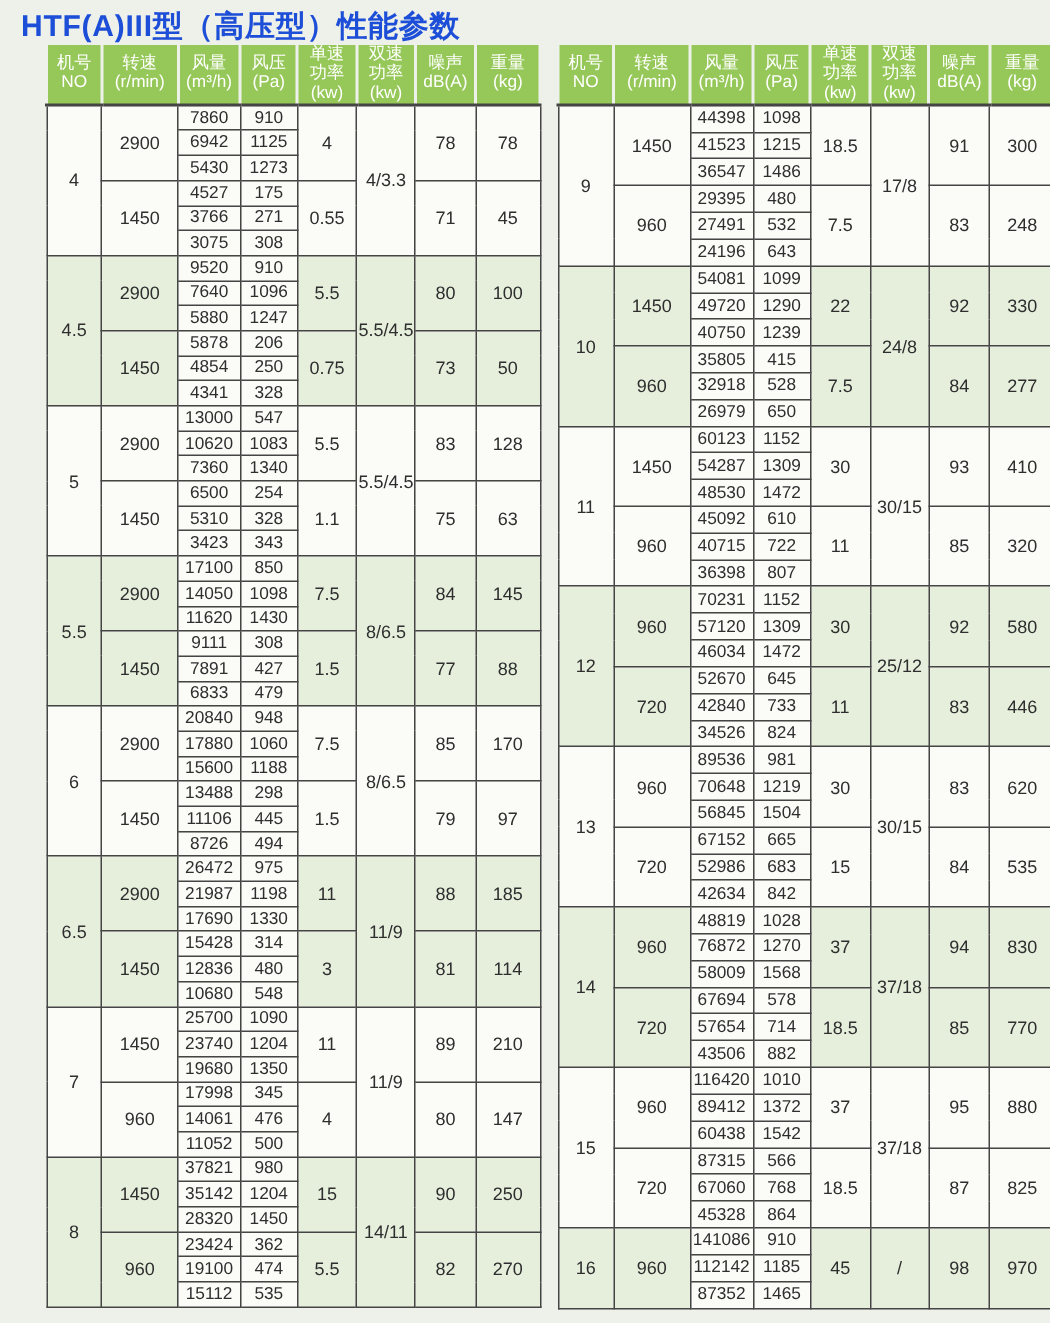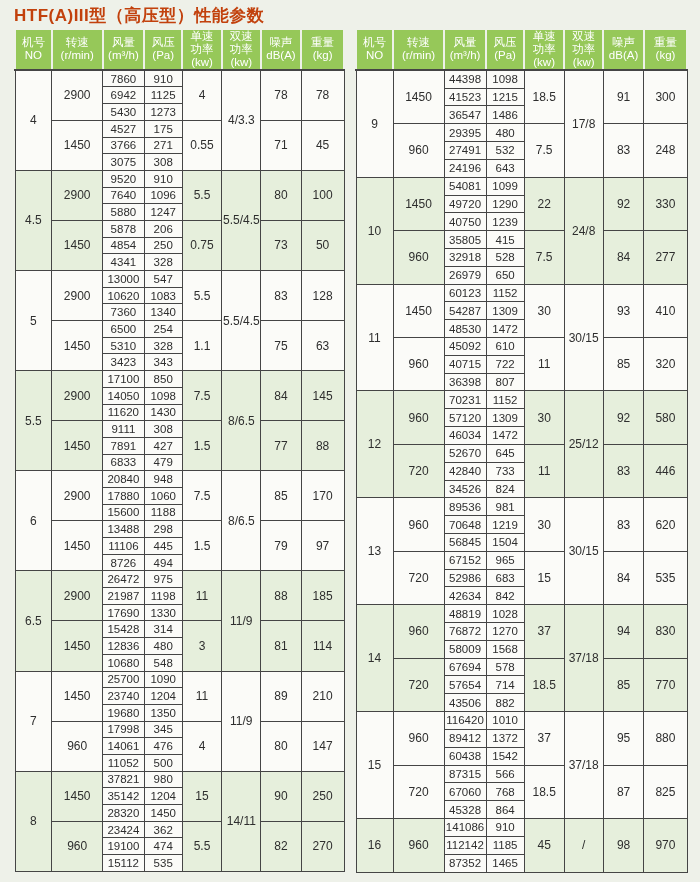--- a/index.html
+++ b/index.html
@@ -4,25 +4,26 @@
 <style>
   html,body{margin:0;padding:0;}
   body{
     width:700px;height:882px;overflow:hidden;position:relative;
     background:#eef1e9;
     font-family:"Liberation Sans","DejaVu Sans",sans-serif;
     -webkit-font-smoothing:antialiased;
   }
   .page-title{
     position:absolute;left:14px;top:4px;margin:0;
-    font-size:17px;font-weight:bold;color:#c2410c;letter-spacing:.5px;
+    font-size:20px;font-weight:bold;color:#1d4ed8;letter-spacing:.5px;
   }
   table.spec{
     position:absolute;top:30px;border-collapse:collapse;table-layout:fixed;
     background:transparent;
+    margin-left:16px;
   }
   table.tbl-left{left:14px;width:331px;height:842px;}
   table.tbl-right{left:355px;width:333px;height:843px;}
   thead tr{height:38px;}
   th{
     background:#96c859;color:#ffffff;font-weight:normal;
     font-size:11.5px;line-height:1.12;text-align:center;vertical-align:middle;
     border:2px solid #eef1e9;border-top:none;border-bottom:2px solid #454545;
     padding:0;
   }
@@ -568,21 +569,21 @@
         <td class="vol">70648</td>
         <td class="vol">1219</td>
       </tr>
       <tr>
         <td class="vol">56845</td>
         <td class="vol">1504</td>
       </tr>
       <tr>
         <td rowspan="3" class="">720</td>
         <td class="vol">67152</td>
-        <td class="vol">965</td>
+        <td class="vol">665</td>
         <td rowspan="3" class="">15</td>
         <td rowspan="3" class="">84</td>
         <td rowspan="3" class="">535</td>
       </tr>
       <tr>
         <td class="vol">52986</td>
         <td class="vol">683</td>
       </tr>
       <tr>
         <td class="vol">42634</td>

